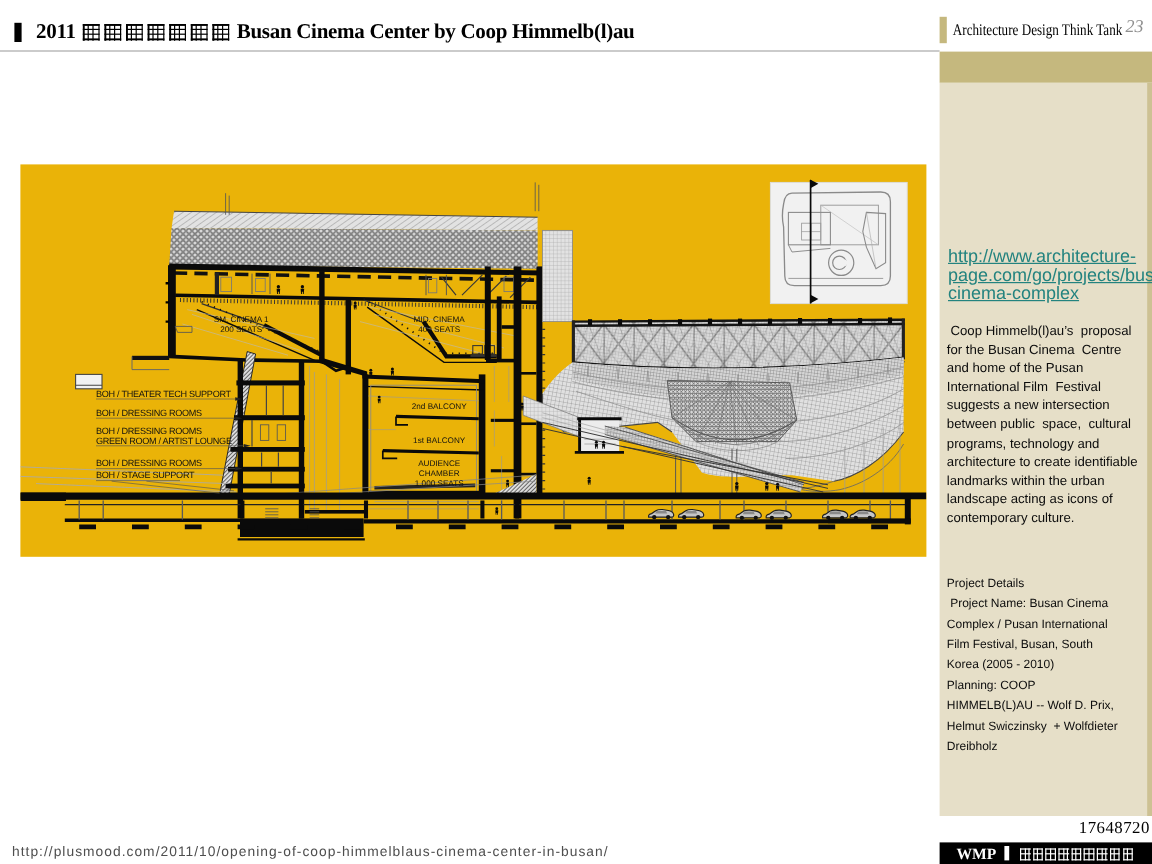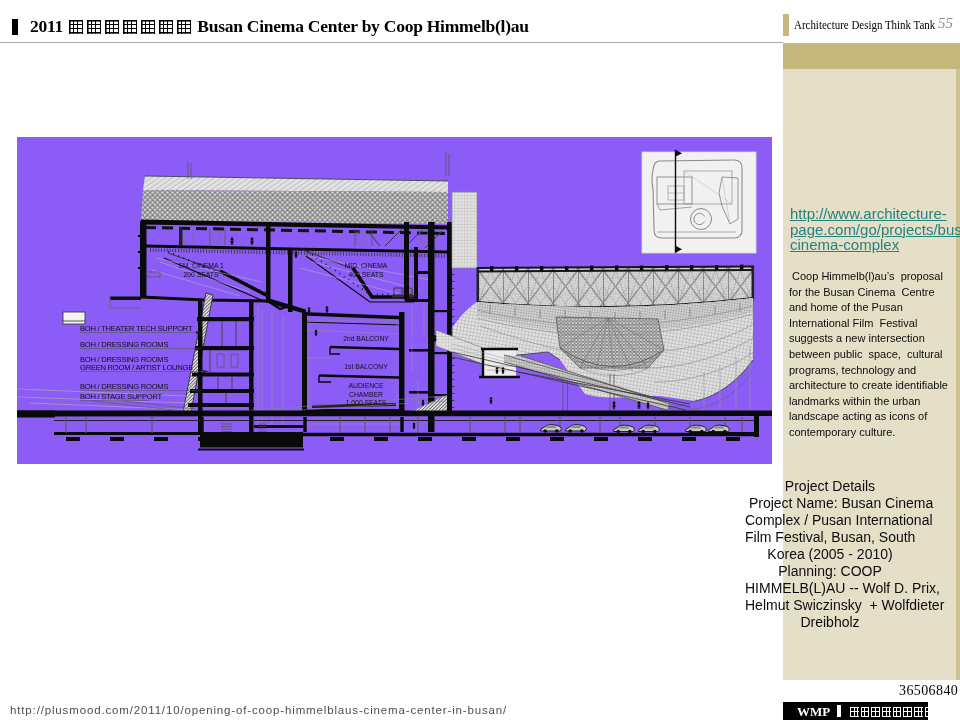--- a/index.html
+++ b/index.html
@@ -29,55 +29,55 @@
 <div class="abs" style="left:12px;top:19px;width:6px;height:16px;background:#000;"></div>
 
 <div class="abs" style="left:30px;top:16px;font-family:'Liberation Serif',serif;font-weight:bold;font-size:17.5px;letter-spacing:-0.25px;color:#000;white-space:nowrap;">2011 <span class="cjk" style="width:14px;height:14px;margin:0 2px;"></span><span class="cjk" style="width:14px;height:14px;margin:0 2px;"></span><span class="cjk" style="width:14px;height:14px;margin:0 2px;"></span><span class="cjk" style="width:14px;height:14px;margin:0 2px;"></span><span class="cjk" style="width:14px;height:14px;margin:0 2px;"></span><span class="cjk" style="width:14px;height:14px;margin:0 2px;"></span><span class="cjk" style="width:14px;height:14px;margin:0 2px;"></span> Busan Cinema Center by Coop Himmelb(l)au</div>
 
 <div class="abs" style="left:0;top:42px;width:783px;height:1px;background:#a9a9a9;"></div>
 
 <div class="abs" style="left:783px;top:14px;width:6px;height:22px;background:#c5b87e;"></div>
 
 <div class="abs" style="left:794px;top:17px;font-family:'Liberation Serif',serif;font-size:13.5px;color:#000;white-space:nowrap;transform:scaleX(0.81);transform-origin:0 0;">Architecture Design Think Tank</div>
 
-<div class="abs" style="left:938px;top:15px;font-family:'Liberation Serif',serif;font-style:italic;font-size:15px;color:#909090;">55</div>
+<div class="abs" style="left:938px;top:15px;font-family:'Liberation Serif',serif;font-style:italic;font-size:15px;color:#909090;">23</div>
 
 <div class="abs" style="left:783px;top:43px;width:177px;height:26px;background:#c5b87e;"></div>
 
 <div class="abs" style="left:783px;top:69px;width:177px;height:611px;background:#e6dfc8;"></div>
 
 <div class="abs" style="left:956px;top:69px;width:4px;height:611px;background:#cdc193;"></div>
 
 <div class="abs" style="left:790px;top:206px;width:165px;font-size:15px;line-height:15.5px;color:#23837f;text-decoration:underline;">http://www.architecture-page.com/go/projects/busan-cinema-complex</div>
 
 <div class="abs" style="left:789px;top:269px;width:170px;font-size:11px;line-height:15.6px;color:#0c0c0c;white-space:nowrap;">&nbsp;Coop Himmelb(l)au’s&nbsp; proposal<br>for the Busan Cinema&nbsp; Centre<br>and home of the Pusan<br>International Film&nbsp; Festival<br>suggests a new intersection<br>between public&nbsp; space,&nbsp; cultural<br>programs, technology and<br>architecture to create identifiable<br>landmarks within the urban<br>landscape acting as icons of<br>contemporary culture.</div>
 
-<div class="abs" style="left:745px;top:478px;width:170px;font-size:14px;line-height:17px;color:#0c0c0c;white-space:nowrap;text-align:center;">Project Details<br>&nbsp;Project Name: Busan Cinema<br>Complex / Pusan International<br>Film Festival, Busan, South<br>Korea (2005 - 2010)<br>Planning: COOP<br>HIMMELB(L)AU -- Wolf D. Prix,<br>Helmut Swiczinsky&nbsp; + Wolfdieter<br>Dreibholz</div>
-
-<div class="abs" style="left:899px;top:683px;font-family:'Liberation Serif',serif;font-size:14px;letter-spacing:0.4px;color:#000;">36506840</div>
-
-<div class="abs" style="left:783px;top:702px;width:145px;height:18px;background:#000;color:#fff;">
+<div class="abs" style="left:789px;top:478px;width:170px;font-size:10px;line-height:17px;color:#0c0c0c;white-space:nowrap;">Project Details<br>&nbsp;Project Name: Busan Cinema<br>Complex / Pusan International<br>Film Festival, Busan, South<br>Korea (2005 - 2010)<br>Planning: COOP<br>HIMMELB(L)AU -- Wolf D. Prix,<br>Helmut Swiczinsky&nbsp; + Wolfdieter<br>Dreibholz</div>
+
+<div class="abs" style="left:899px;top:683px;font-family:'Liberation Serif',serif;font-size:14px;letter-spacing:0.4px;color:#000;">17648720</div>
+
+<div class="abs" style="left:783px;top:702px;width:177px;height:18px;background:#000;color:#fff;">
  <span class="abs" style="left:14px;top:2px;font-family:'Liberation Serif',serif;font-weight:bold;font-size:13px;">WMP</span>
  <span class="abs" style="left:54px;top:3px;width:4px;height:12px;background:#fff;"></span>
  <span class="abs" style="left:67px;top:5px;display:flex;gap:2.2px;">
       <span class="cjkw" style="width:8.5px;height:10px;flex:none;"></span>
       <span class="cjkw" style="width:8.5px;height:10px;flex:none;"></span>
       <span class="cjkw" style="width:8.5px;height:10px;flex:none;"></span>
       <span class="cjkw" style="width:8.5px;height:10px;flex:none;"></span>
       <span class="cjkw" style="width:8.5px;height:10px;flex:none;"></span>
       <span class="cjkw" style="width:8.5px;height:10px;flex:none;"></span>
       <span class="cjkw" style="width:8.5px;height:10px;flex:none;"></span>
       <span class="cjkw" style="width:8.5px;height:10px;flex:none;"></span>
       <span class="cjkw" style="width:8.5px;height:10px;flex:none;"></span>
     </span>
 </div>
 
 <div class="abs" style="left:10px;top:704px;font-size:11.5px;letter-spacing:0.85px;color:#4e4e4e;">http://plusmood.com/2011/10/opening-of-coop-himmelblaus-cinema-center-in-busan/</div>
 
-<div class="abs" style="left:17px;top:137px;width:755px;height:327px;background:#8b5cf6;">
+<div class="abs" style="left:17px;top:137px;width:755px;height:327px;background:#eab308;">
 <svg width="755" height="327" viewBox="17 137 755 327" xmlns="http://www.w3.org/2000/svg">
 <defs>
 <pattern id="pDiag" width="4" height="4" patternUnits="userSpaceOnUse" patternTransform="rotate(55)">
  <rect width="4" height="4" fill="#e2e2e2"></rect>
           <line x1="0" y1="0" x2="0" y2="4" stroke="#8f8f8f" stroke-width="0.8"></line>
 </pattern>
 <pattern id="pRoof" width="5" height="5" patternUnits="userSpaceOnUse">
  <rect width="5" height="5" fill="#d5d5d5"></rect>
  <circle cx="2.5" cy="2.5" r="1.9" fill="none" stroke="#606060" stroke-width="1.1"></circle>
 </pattern>

